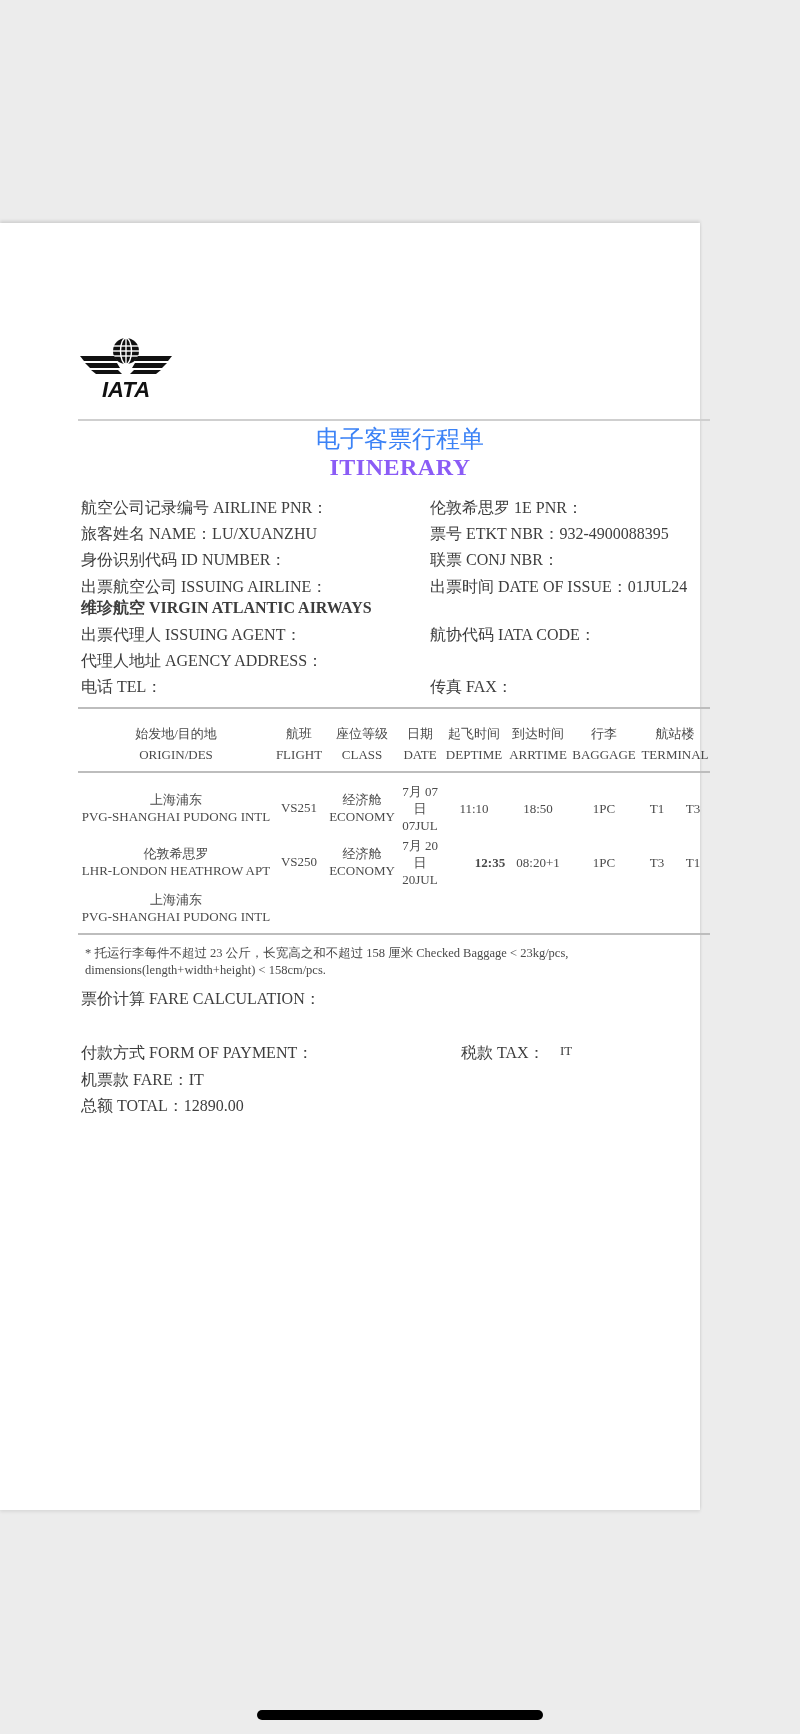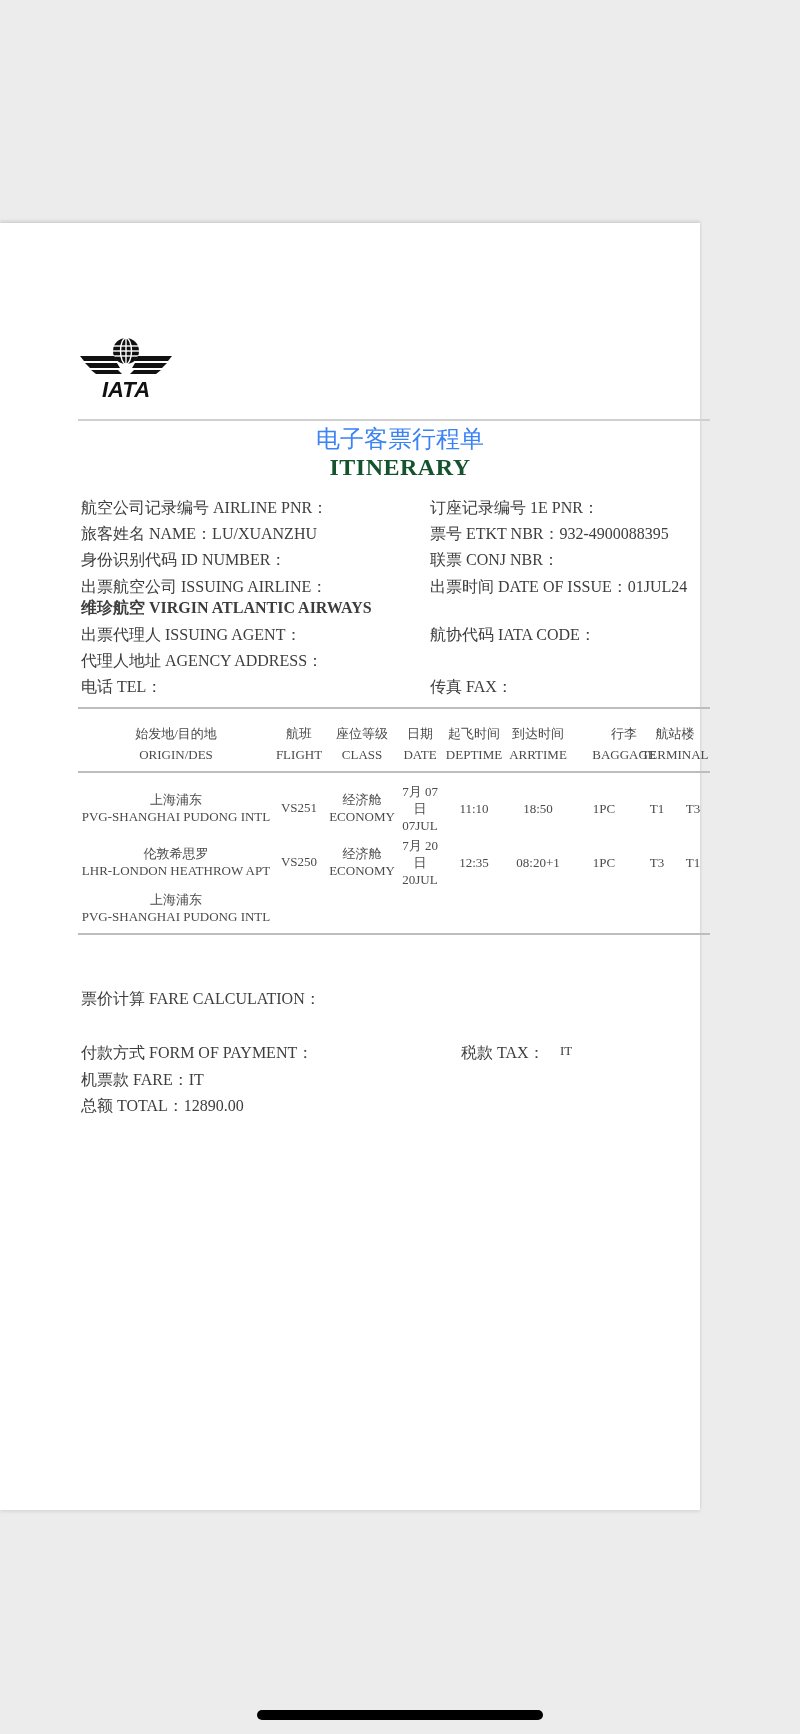--- a/index.html
+++ b/index.html
@@ -47,21 +47,21 @@
     font-size: 24px;
     color: #3b82f6;
   }
   .title-en {
     position: absolute;
     left: 0; width: 800px;
     top: 231px;
     text-align: center;
     font-size: 24px;
     font-weight: bold;
-    color: #14532d;
+    color: #8b5cf6;
     letter-spacing: 0.5px;
   }
   .field {
     position: absolute;
     font-size: 16px;
     white-space: nowrap;
     color: #3d3d3d;
   }
   .th {
     position: absolute;
@@ -128,21 +128,21 @@
 
   <div class="field" style="left:81px; top:275px;">航空公司记录编号 AIRLINE PNR：</div>
   <div class="field" style="left:81px; top:301px;">旅客姓名 NAME：LU/XUANZHU</div>
   <div class="field" style="left:81px; top:327px;">身份识别代码 ID NUMBER：</div>
   <div class="field" style="left:81px; top:354px;">出票航空公司 ISSUING AIRLINE：</div>
   <div class="field" style="left:81px; top:375px;font-weight:bold;">维珍航空 VIRGIN ATLANTIC AIRWAYS</div>
   <div class="field" style="left:81px; top:402px;">出票代理人 ISSUING AGENT：</div>
   <div class="field" style="left:81px; top:428px;">代理人地址 AGENCY ADDRESS：</div>
   <div class="field" style="left:81px; top:454px;">电话 TEL：</div>
 
-  <div class="field" style="left:430px; top:275px;">订座记录编号 1E PNR：</div>
+  <div class="field" style="left:430px; top:275px;">伦敦希思罗 1E PNR：</div>
   <div class="field" style="left:430px; top:301px;">票号 ETKT NBR：932-4900088395</div>
   <div class="field" style="left:430px; top:327px;">联票 CONJ NBR：</div>
   <div class="field" style="left:430px; top:354px;">出票时间 DATE OF ISSUE：01JUL24</div>
   <div class="field" style="left:430px; top:402px;">航协代码 IATA CODE：</div>
   <div class="field" style="left:430px; top:454px;">传真 FAX：</div>
 
   <div class="rule dark" style="top: 484px;"></div>
 
   <div>
     <div class="th" style="left:80px; width:192px; top:500px;">
@@ -162,21 +162,21 @@
       <div>DATE</div>
     </div>
     <div class="th" style="left:442px; width:64px; top:500px;">
       <div>起飞时间</div>
       <div>DEPTIME</div>
     </div>
     <div class="th" style="left:506px; width:64px; top:500px;">
       <div>到达时间</div>
       <div>ARRTIME</div>
     </div>
-    <div class="th" style="left:570px; width:68px; top:500px;margin-left:20px;">
+    <div class="th" style="left:570px; width:68px; top:500px;">
       <div>行李</div>
       <div>BAGGAGE</div>
     </div>
     <div class="th" style="left:638px; width:74px; top:500px;text-align:center;">
       <div>航站楼</div>
       <div>TERMINAL</div>
     </div>
   </div>
 
   <div class="rule dark" style="top: 548px;"></div>
@@ -211,34 +211,38 @@
     <div class="td" style="left:272px; width:54px; top:630px;">VS250</div>
     <div class="td" style="left:326px; width:72px; top:622px;">
       <div>经济舱</div>
       <div>ECONOMY</div>
     </div>
     <div class="td" style="left:398px; width:44px; top:614px;">
       <div>7月 20</div>
       <div>日</div>
       <div>20JUL</div>
     </div>
-    <div class="td" style="left:442px; width:64px; top:631px;">12:35</div>
+    <div class="td" style="left:458px; width:64px; top:631px;font-weight:bold;">12:35</div>
     <div class="td" style="left:506px; width:64px; top:631px;">08:20+1</div>
     <div class="td" style="left:570px; width:68px; top:631px;">1PC</div>
     <div class="td" style="left:642px; width:30px; top:631px;">T3</div>
     <div class="td" style="left:678px; width:30px; top:631px;">T1</div>
   </div>
 
   <div class="td" style="left:80px; width:192px; top:668px;">
     <div>上海浦东</div>
     <div>PVG-SHANGHAI PUDONG INTL</div>
   </div>
 
   <div class="rule dark" style="top: 710px;"></div>
 
+  <div class="note">
+    <div>* 托运行李每件不超过 23 公斤，长宽高之和不超过 158 厘米 Checked Baggage &lt; 23kg/pcs,</div>
+    <div>dimensions(length+width+height) &lt; 158cm/pcs.</div>
+  </div>
 
   <div class="field" style="left:81px; top:766px;">票价计算 FARE CALCULATION：</div>
   <div class="field" style="left:81px; top:820px;">付款方式 FORM OF PAYMENT：</div>
   <div class="field" style="left:461px; top:820px;">税款 TAX：</div>
   <div class="field" style="left:560px; top:820px; font-size:13px;">IT</div>
   <div class="field" style="left:81px; top:847px;">机票款 FARE：IT</div>
   <div class="field" style="left:81px; top:873px;">总额 TOTAL：12890.00</div>
 
 </div>
 

